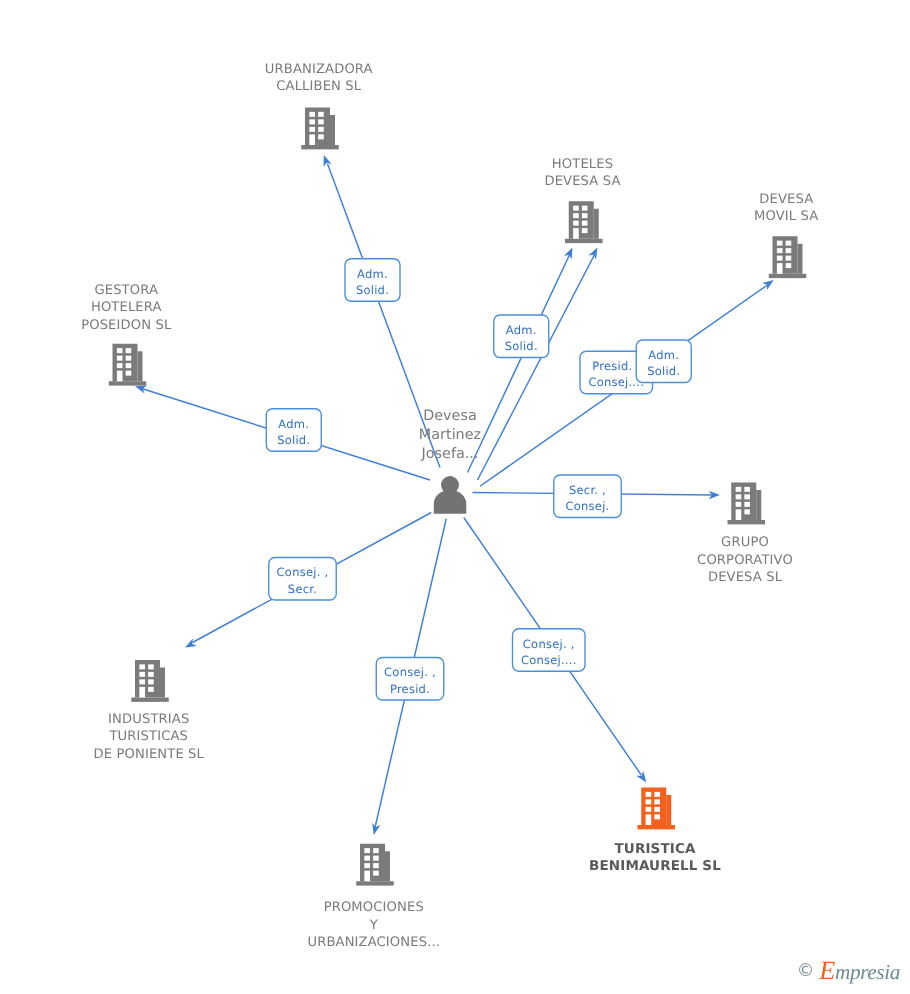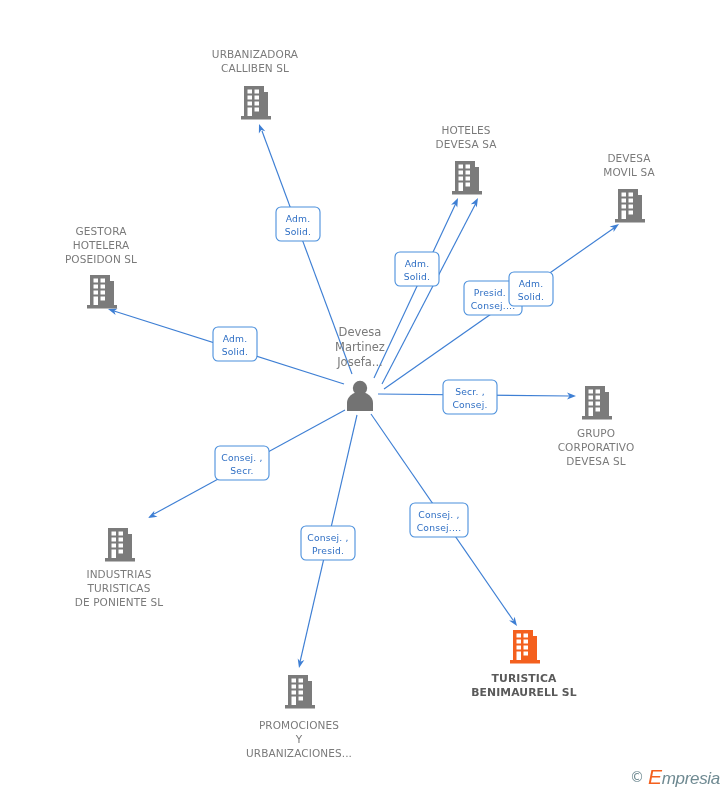--- a/index.html
+++ b/index.html
@@ -69,21 +69,21 @@
     display: flex;
     align-items: center;
     gap: 4px;
   }
   .wm-c {
     font-family: "DejaVu Sans", sans-serif;
     font-size: 14px;
     color: #6f8a92;
   }
   .wm-text {
-    font-family: Liberation Sans, sans-serif;
+    font-family: Liberation Serif, serif;
     font-style: italic;
     font-size: 17px;
     color: #6f8a92;
     letter-spacing: -0.3px;
   }
   .wm-text .e { color: #f4601e; font-size: 21px; }
 </style>
 </head>
 <body>
 

